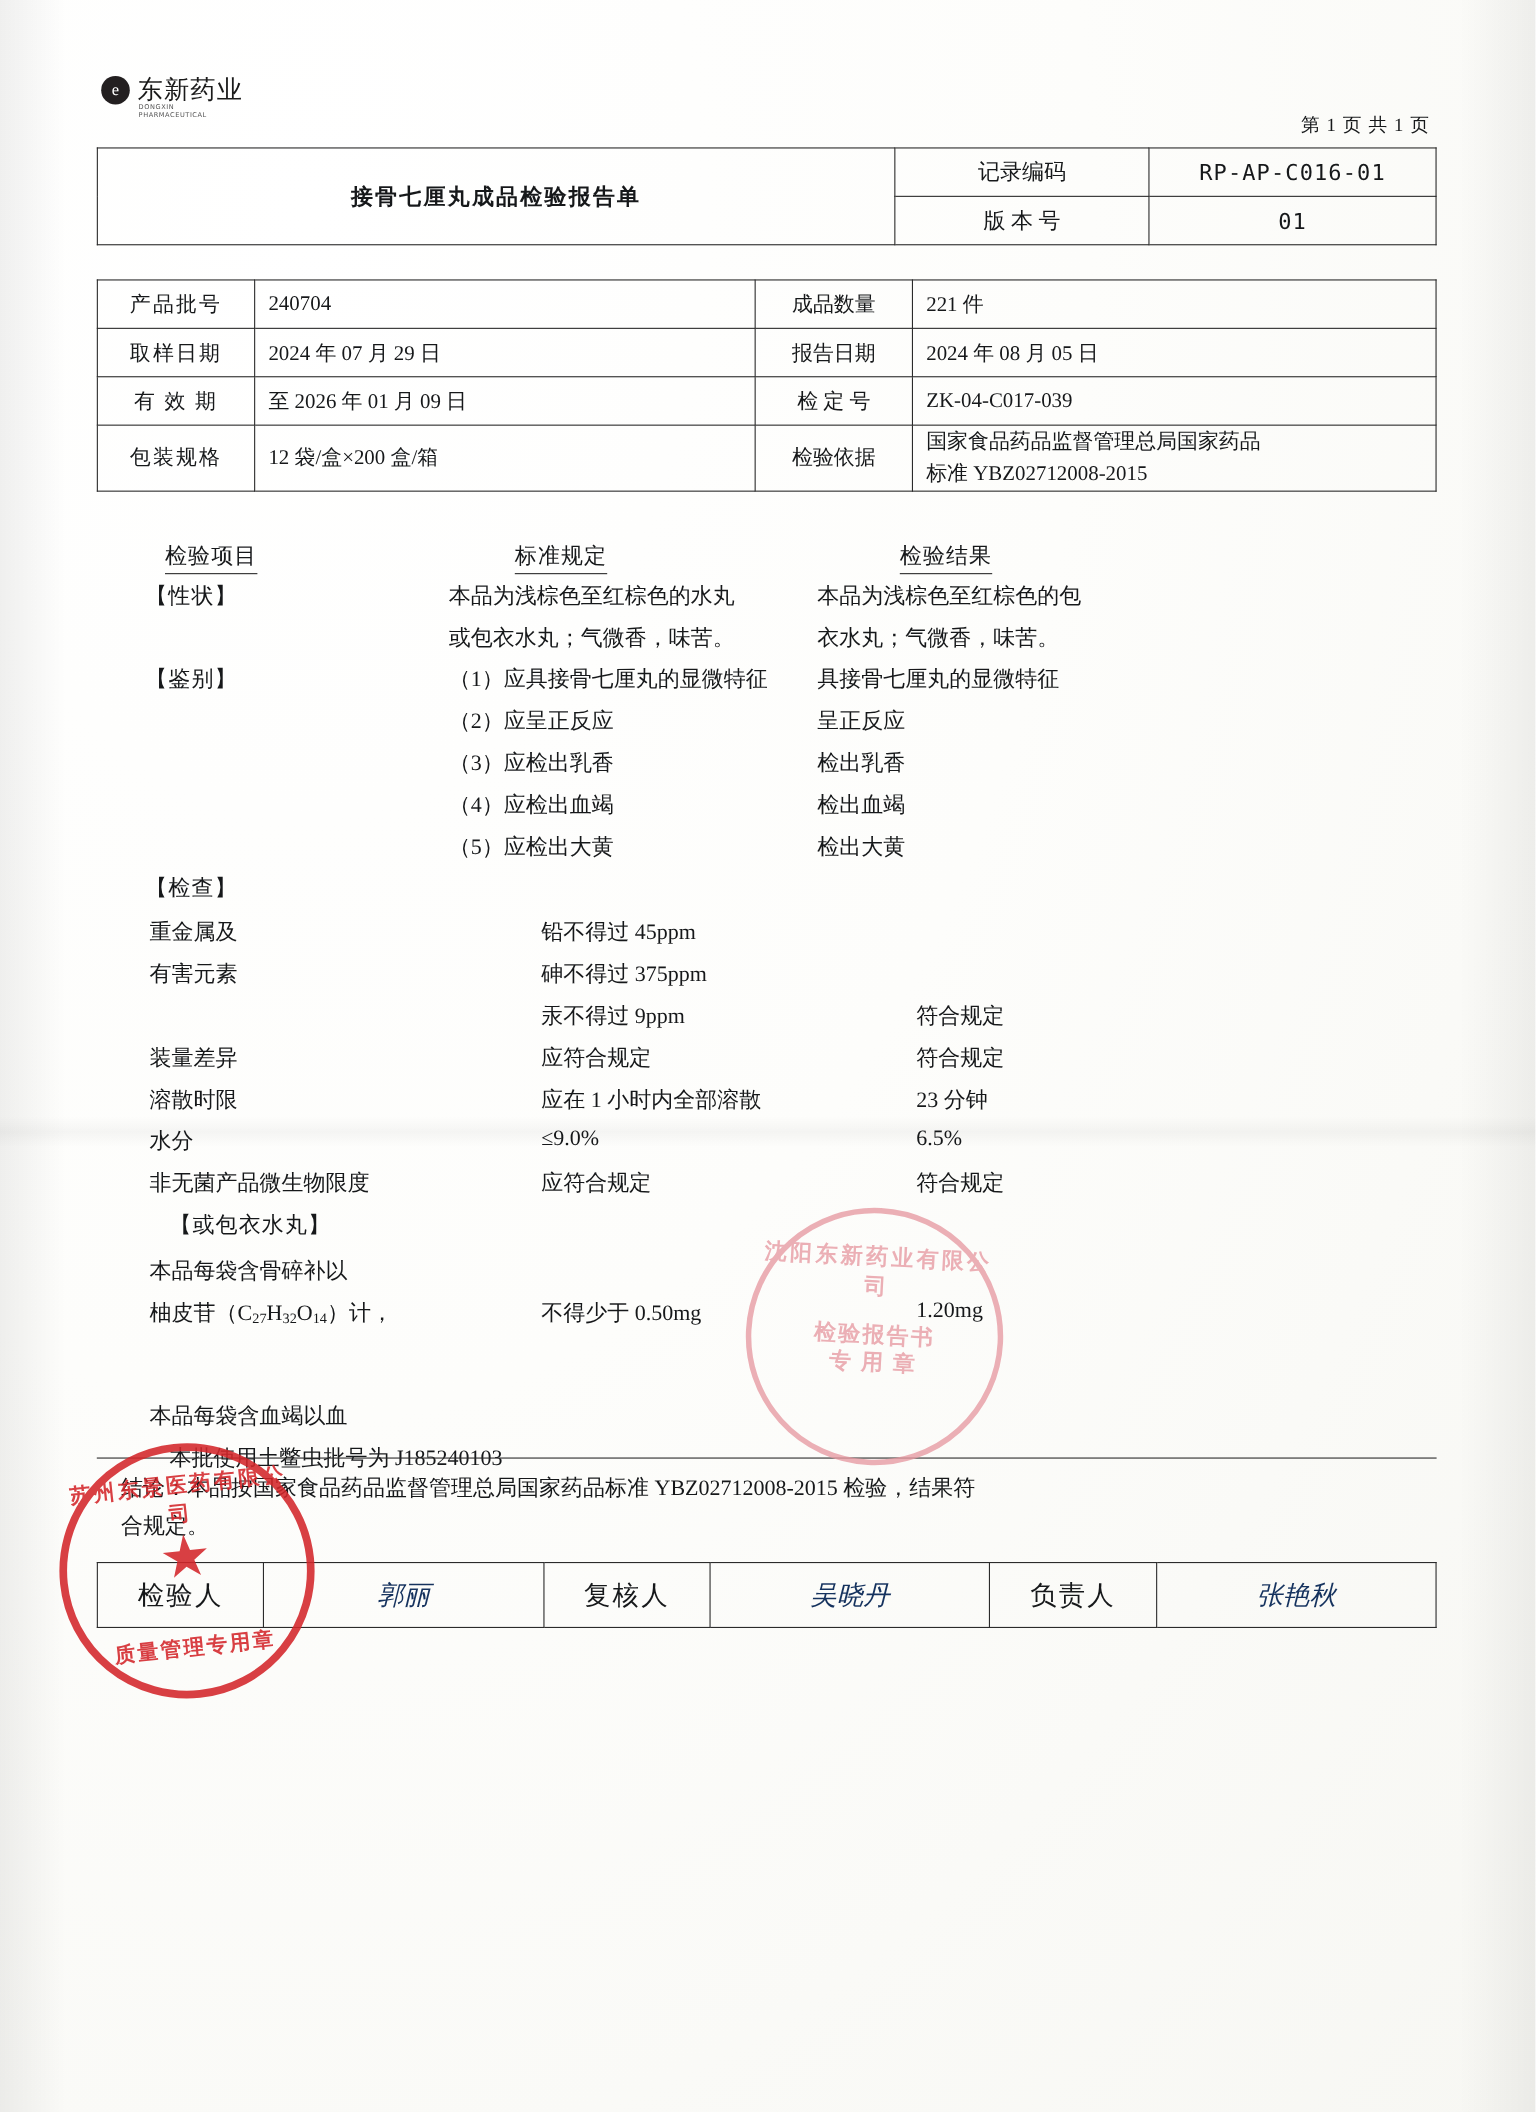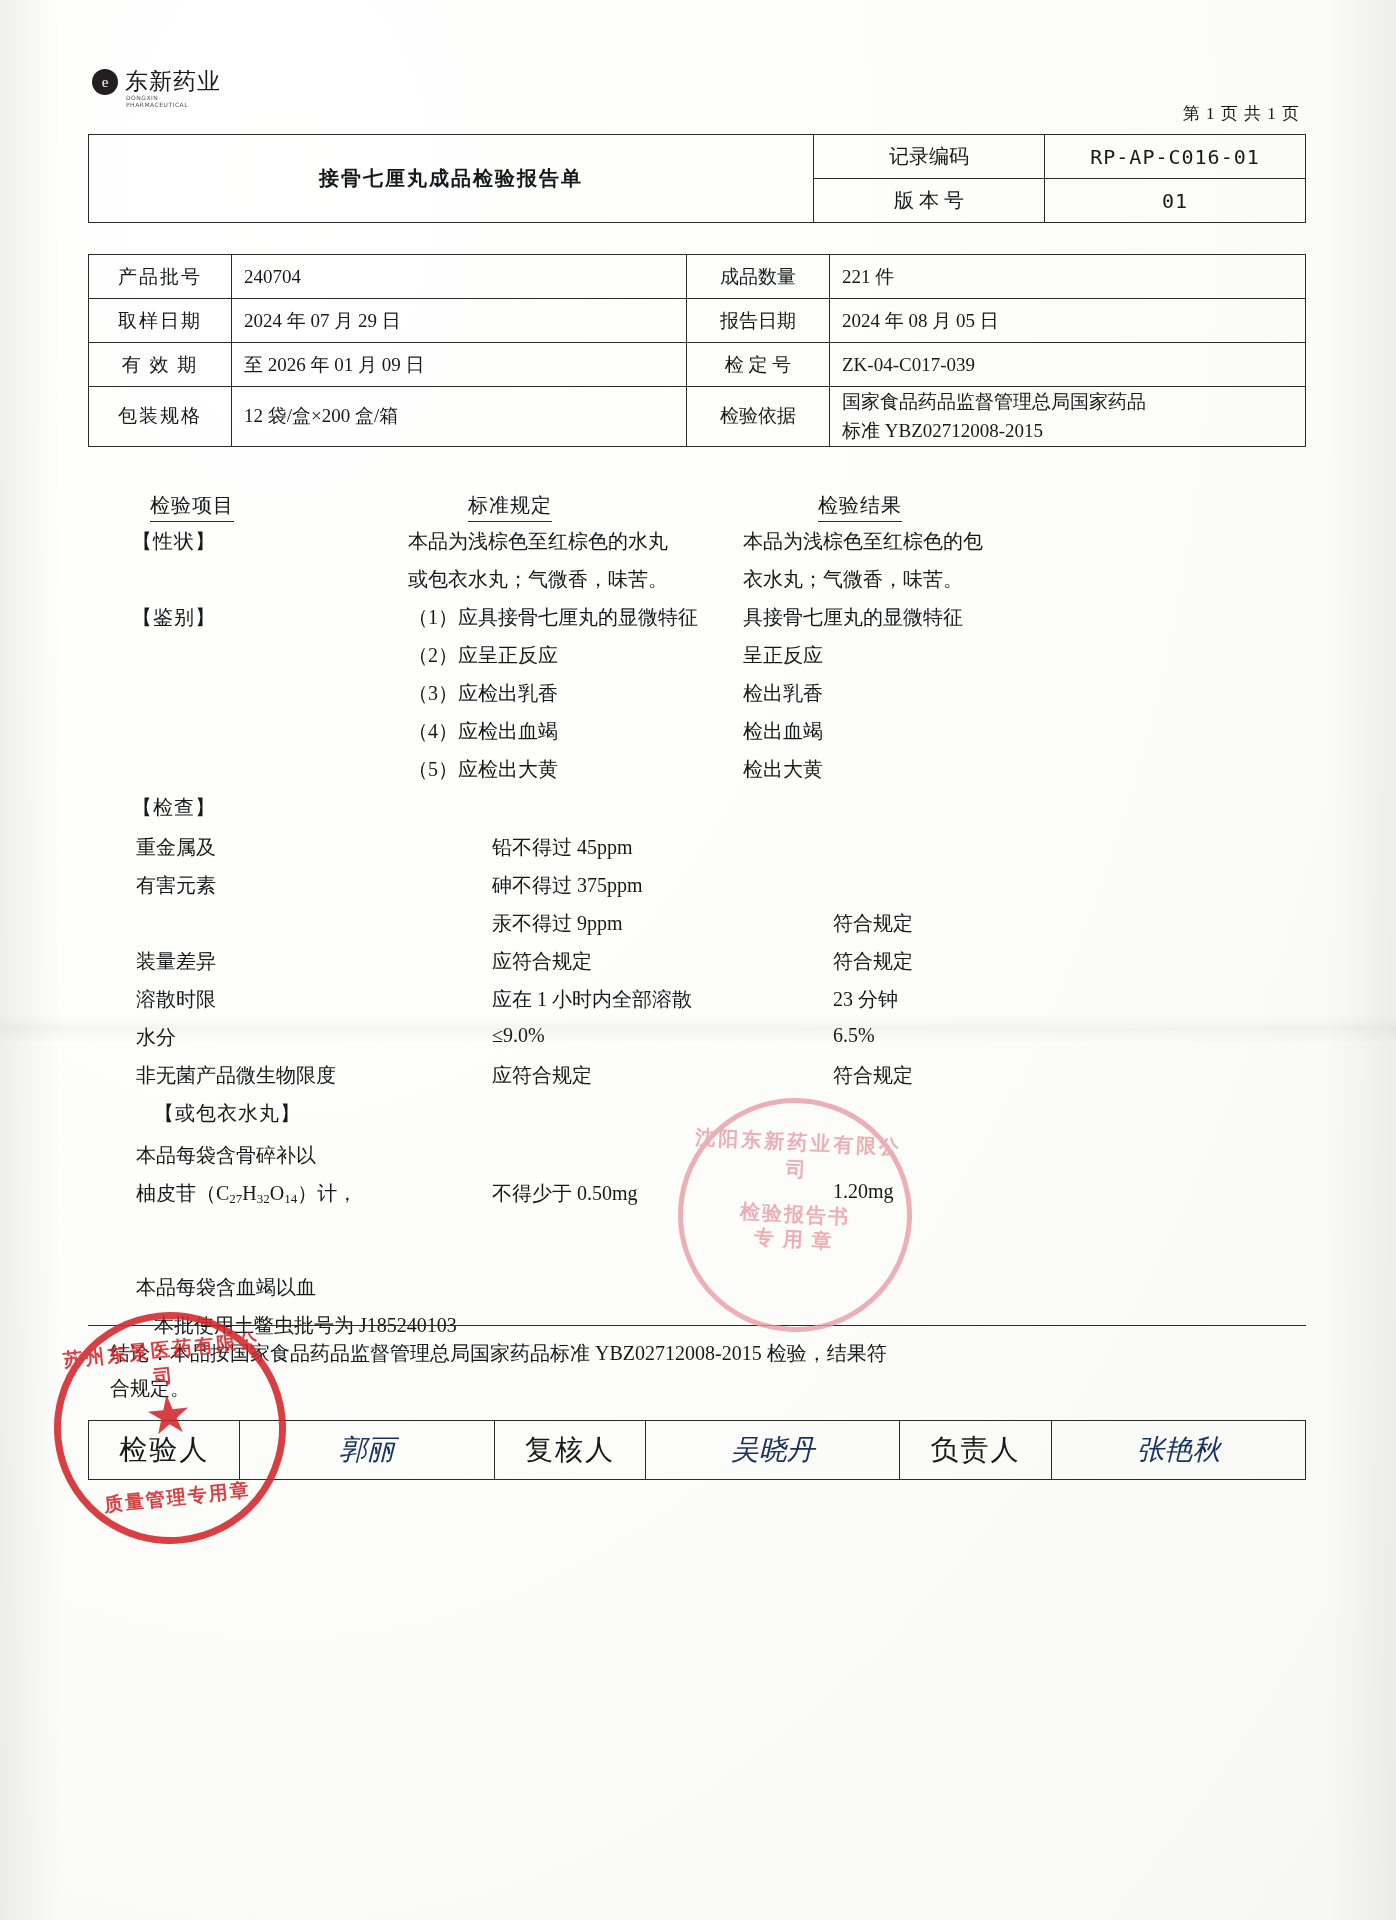--- a/index.html
+++ b/index.html
@@ -206,21 +206,21 @@
   .sign-table {
     position: absolute;
     left: 88px;
     top: 1420px;
     width: 1218px;
     border-collapse: collapse;
   }
   .sign-table td {
     border: 1px solid #2b2b2b;
     height: 56px;
-    font-size: 28px;
+    font-size: 24px;
     text-align: center;
     vertical-align: middle;
   }
   .sign-lbl { width: 150px; letter-spacing: 2px; }
   .sign-val {
     width: 254px;
     font-family: "Liberation Serif", serif;
     font-size: 26px;
     color: #15325e;
     font-style: italic;

